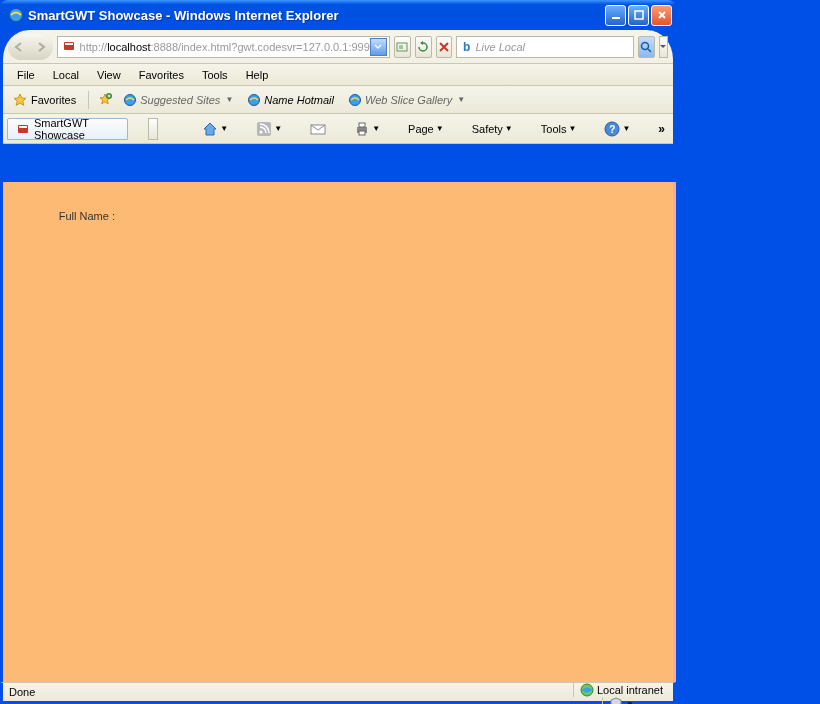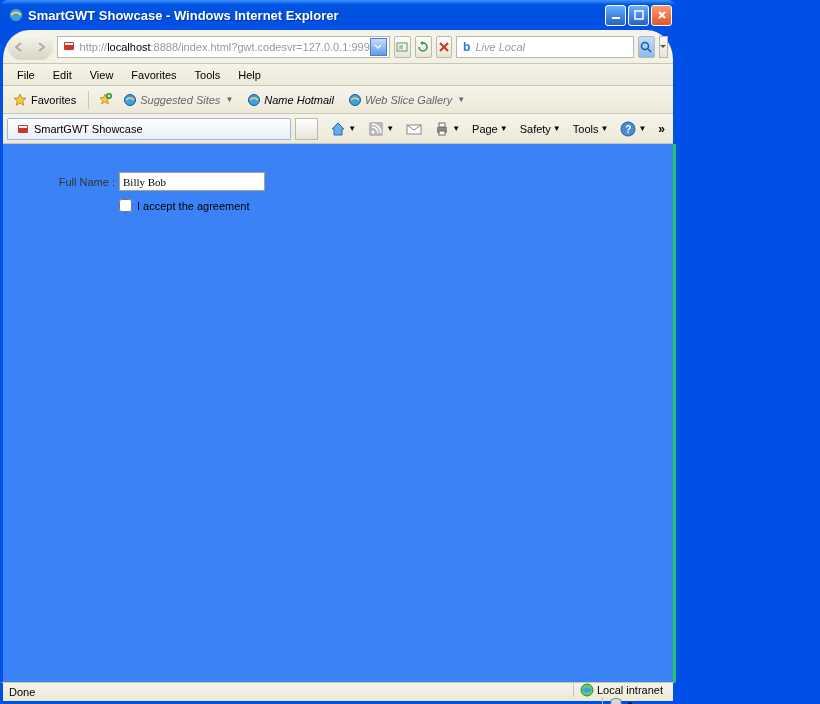--- a/index.html
+++ b/index.html
@@ -34,30 +34,30 @@
 
 .menubar { height: 22px; display: flex; align-items: center; padding: 0 6px; gap: 2px; border-bottom: 1px solid #cac6b5; background: linear-gradient(to bottom, #f5f4ea, #ece9d8); }
 .menu-item { padding: 2px 8px; cursor: pointer; font-size: 11px; }
 
 .favbar { height: 28px; display: flex; align-items: center; padding: 0 6px; gap: 6px; border-bottom: 1px solid #cac6b5; background: linear-gradient(to bottom, #f5f4ea, #ece9d8); }
 .fav-label { display: flex; align-items: center; gap: 4px; font-size: 11px; padding: 2px 4px; }
 .fav-sep { width: 1px; height: 18px; background: #cac6b5; margin: 0 2px; }
 .fav-link { display: flex; align-items: center; gap: 3px; color: #666; font-size: 11px; cursor: pointer; padding: 2px 4px; font-style: italic; }
 .fav-dd { font-size: 8px; margin-left: 2px; }
 
-.tabbar { height: 30px; display: flex; align-items: center; padding: 2px 4px; gap: 4px; background: linear-gradient(to bottom, #f5f4ea, #ece9d8); border-bottom: 1px solid #cac6b5; }
+.tabbar { height: 30px; display: flex; align-items: center; padding: 2px 4px; gap: 20px; background: linear-gradient(to bottom, #f5f4ea, #ece9d8); border-bottom: 1px solid #cac6b5; }
 .tab { display: flex; align-items: center; gap: 4px; background: linear-gradient(to bottom, #fdfdfb, #e6f0fb); border: 1px solid #9db7d8; padding: 3px 8px; font-size: 11px; cursor: pointer; width: 298px; height: 22px; border-radius: 2px 2px 0 0; }
 .tab-new { width: 24px; height: 22px; border: 1px solid #bdb9a7; background: linear-gradient(to bottom, #fefefe, #e8e5d7); cursor: pointer; }
 .tabbar-spacer { flex: 1; }
 .cmd-item { display: flex; align-items: center; gap: 2px; padding: 2px 4px; font-size: 11px; cursor: pointer; }
 .cmd-icon { width: 16px; height: 16px; display: flex; align-items: center; justify-content: center; }
 .cmd-dd { font-size: 8px; }
 .cmd-overflow { font-weight: bold; font-size: 12px; padding: 0 4px; cursor: pointer; }
 
-.content { flex: 1; background: #3b82f6; border-left: 3px solid #0050e8; border-right: 3px solid #22c55e; overflow: auto; }
+.content { flex: 1; background: #fdba74; border-left: 3px solid #0050e8; border-right: 3px solid #fca5a5; overflow: auto; margin-top: 38px; }
 .form-area { padding: 28px 20px 20px 44px; }
 .form-row { display: flex; align-items: center; margin-bottom: 8px; }
 .form-label { width: 68px; text-align: right; font-size: 11px; color: #333; margin-right: 4px; }
 .form-input { width: 146px; height: 19px; border: 1px solid #a6a29a; padding: 1px 3px; font-size: 11px; font-family: Tahoma; }
 .form-check-row { display: flex; align-items: center; margin-left: 72px; }
 .form-check { width: 13px; height: 13px; margin-right: 5px; }
 .form-check-label { font-size: 11px; }
 
 .statusbar { height: 22px; background: linear-gradient(to bottom, #f5f4ea, #ece9d8); border-top: 1px solid #cac6b5; border-left: 3px solid #0050e8; border-right: 3px solid #0050e8; border-bottom: 3px solid #0050e8; display: flex; align-items: center; padding: 0 4px; font-size: 11px; }
 .status-text { flex: 1; padding-left: 2px; }
@@ -164,21 +164,21 @@
         </div>
       <div class="search-dd">
           <svg width="6" height="4">
             <path d="M0 0 L3 3 L6 0" fill="#555"></path>
           </svg>
         </div>
     </div>
 
     <div class="menubar">
       <div class="menu-item">File</div>
-      <div class="menu-item">Edit</div>
+      <div class="menu-item">Local</div>
       <div class="menu-item">View</div>
       <div class="menu-item">Favorites</div>
       <div class="menu-item">Tools</div>
       <div class="menu-item">Help</div>
     </div>
 
     <div class="favbar">
       <div class="fav-label">
         <span>
             <svg width="14" height="14">
@@ -297,25 +297,20 @@
         <span class="cmd-dd">▼</span>
       </div>
       <div class="cmd-overflow">»</div>
     </div>
   </div>
 
   <div class="content">
     <div class="form-area">
       <div class="form-row">
         <label class="form-label">Full Name :</label>
-        <input type="text" class="form-input" value="Billy Bob" style="">
-      </div>
-      <div class="form-check-row">
-        <input type="checkbox" class="form-check" style="">
-        <label class="form-check-label">I accept the agreement</label>
       </div>
     </div>
   </div>
 
   <div class="statusbar">
     <span class="status-text">Done</span>
     <div class="status-cells">
       <div class="status-cell empty"></div>
       <div class="status-cell empty"></div>
       <div class="status-cell empty"></div>

